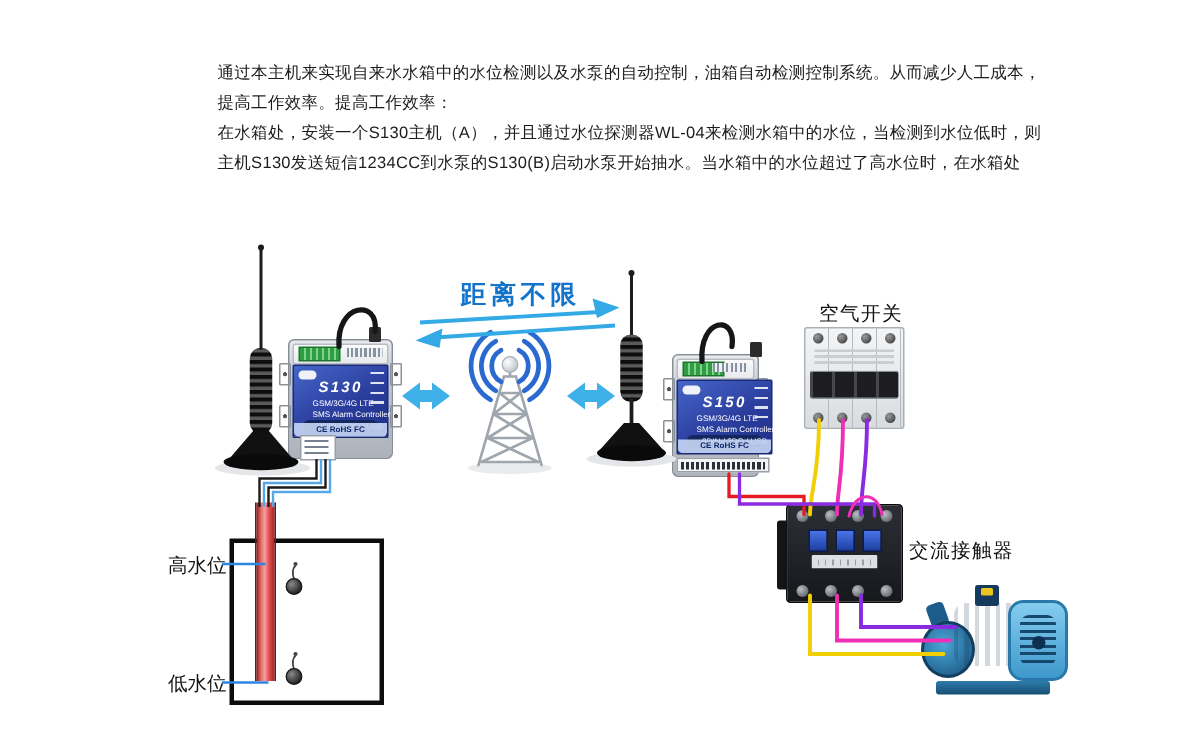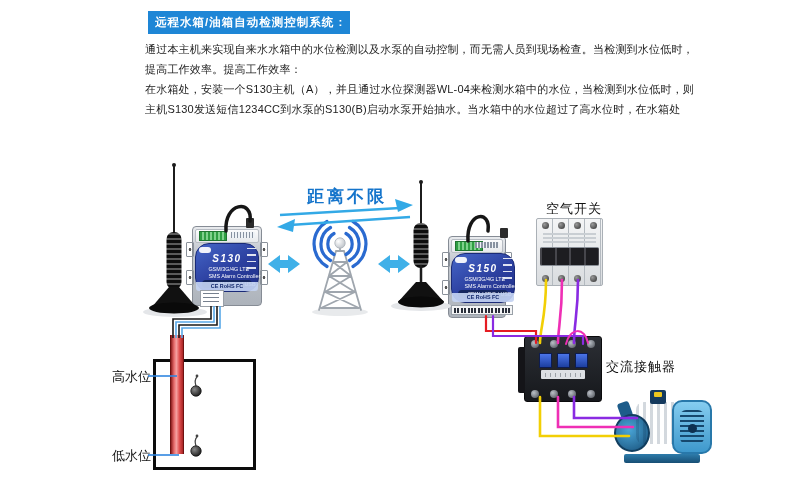--- a/index.html
+++ b/index.html
@@ -28,21 +28,21 @@
   .ear{position:absolute;width:6px;height:13px;background:linear-gradient(#ced3da,#9ea5ad);
        border:1px solid #8a919a;border-radius:1px;
        background-image:radial-gradient(circle at 50% 50%,#555 1.2px,transparent 1.6px);}
   .e1{left:-6px;top:16px}.e2{left:-6px;top:44px}.e3{right:-6px;top:16px}.e4{right:-6px;top:44px}
   .dtop{position:absolute;left:3px;top:3px;right:3px;height:12px;
         background:linear-gradient(#fbfbfc,#e7e9ec);border:1px solid #b7bcc3;border-radius:2px;}
   .green{position:absolute;left:3px;top:1px;width:26px;height:8px;border:1px solid #1f7530;
          background:repeating-linear-gradient(90deg,#2f9e43 0 2.5px,#7fd18c 2.5px 4px);}
   .dip{position:absolute;right:3px;top:2px;width:24px;height:6px;
        background:repeating-linear-gradient(90deg,#8892a0 0 1.5px,#eef2f6 1.5px 3px);}
-  .dface{position:absolute;left:3px;top:17px;width:62px;height:47px;border-radius:14px;
+  .dface{position:absolute;left:3px;top:17px;width:62px;height:47px;border-radius:1px;
          border:1px solid #1a2a77;
          background:linear-gradient(150deg,#4566c8 0%,#2b3e9e 55%,#1f2f86 100%);}
   .dlogo{position:absolute;left:3px;top:3px;width:12px;height:6px;background:rgba(255,255,255,.92);
          border-radius:3px;}
   .dleds{position:absolute;right:2px;top:4px;width:9px;height:26px;opacity:.85;
          background:repeating-linear-gradient(180deg,#fff 0 1.5px,transparent 1.5px 6.5px);}
   .dmodel{position:absolute;top:9px;left:0;right:0;text-align:center;color:#fff;
           font-size:10px;font-weight:bold;font-style:italic;letter-spacing:1.5px;}
   .tiny{display:block;width:100%;font-size:9px;line-height:8px;transform:scale(.6);
         transform-origin:50% 50%;white-space:nowrap;text-align:center;color:#fff;}
@@ -105,24 +105,23 @@
   .pbase{position:absolute;left:10px;top:64px;width:76px;height:9px;border-radius:2px;
          background:linear-gradient(#2e7cab,#174e74);}
   
   .overlay{position:absolute;left:0;top:0;z-index:50;pointer-events:none;}
 </style>
 </head>
 <body>
 
 <div class="page">
 
-  <div class="title">远程水箱/油箱自动检测控制系统 :</div>
 
   <div class="intro">
-    <div class="iline">通过本主机来实现自来水水箱中的水位检测以及水泵的自动控制，而无需人员到现场检查。当检测到水位低时，</div>
+    <div class="iline">通过本主机来实现自来水水箱中的水位检测以及水泵的自动控制，油箱自动检测控制系统。从而减少人工成本，</div>
     <div class="iline">提高工作效率。提高工作效率：</div>
     <div class="iline">在水箱处，安装一个S130主机（A），并且通过水位探测器WL-04来检测水箱中的水位，当检测到水位低时，则</div>
     <div class="iline">主机S130发送短信1234CC到水泵的S130(B)启动水泵开始抽水。当水箱中的水位超过了高水位时，在水箱处</div>
   </div>
 
   <div class="distance">距离不限</div>
   <div class="dlabel" style="left:546px;top:200px;letter-spacing:1px;">空气开关</div>
   <div class="dlabel" style="left:606px;top:358px;letter-spacing:1px;text-align:right;">交流接触器</div>
   <div class="dlabel" style="left:112px;top:368px;">高水位</div>
   <div class="dlabel" style="left:112px;top:447px;">低水位</div>

